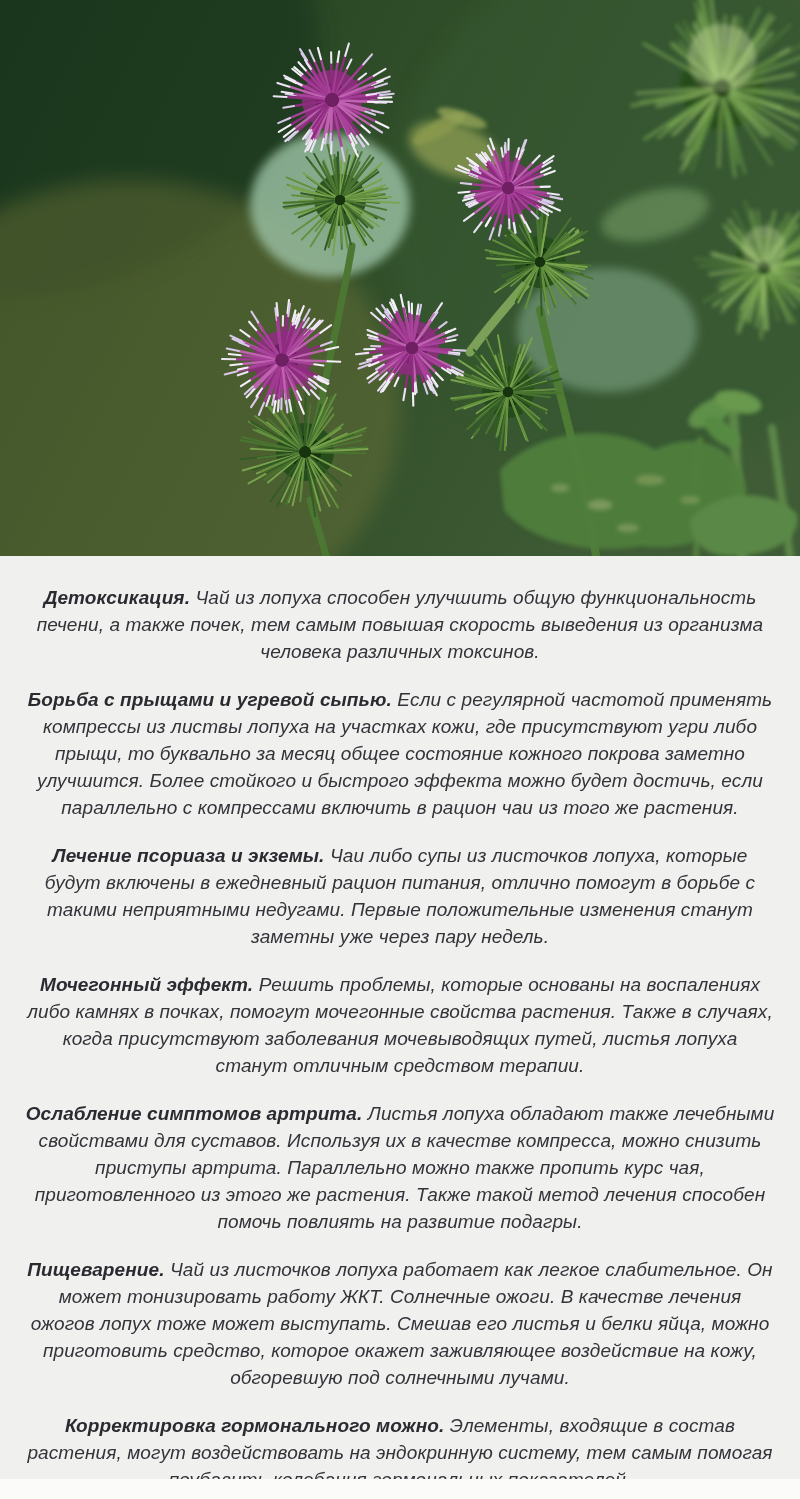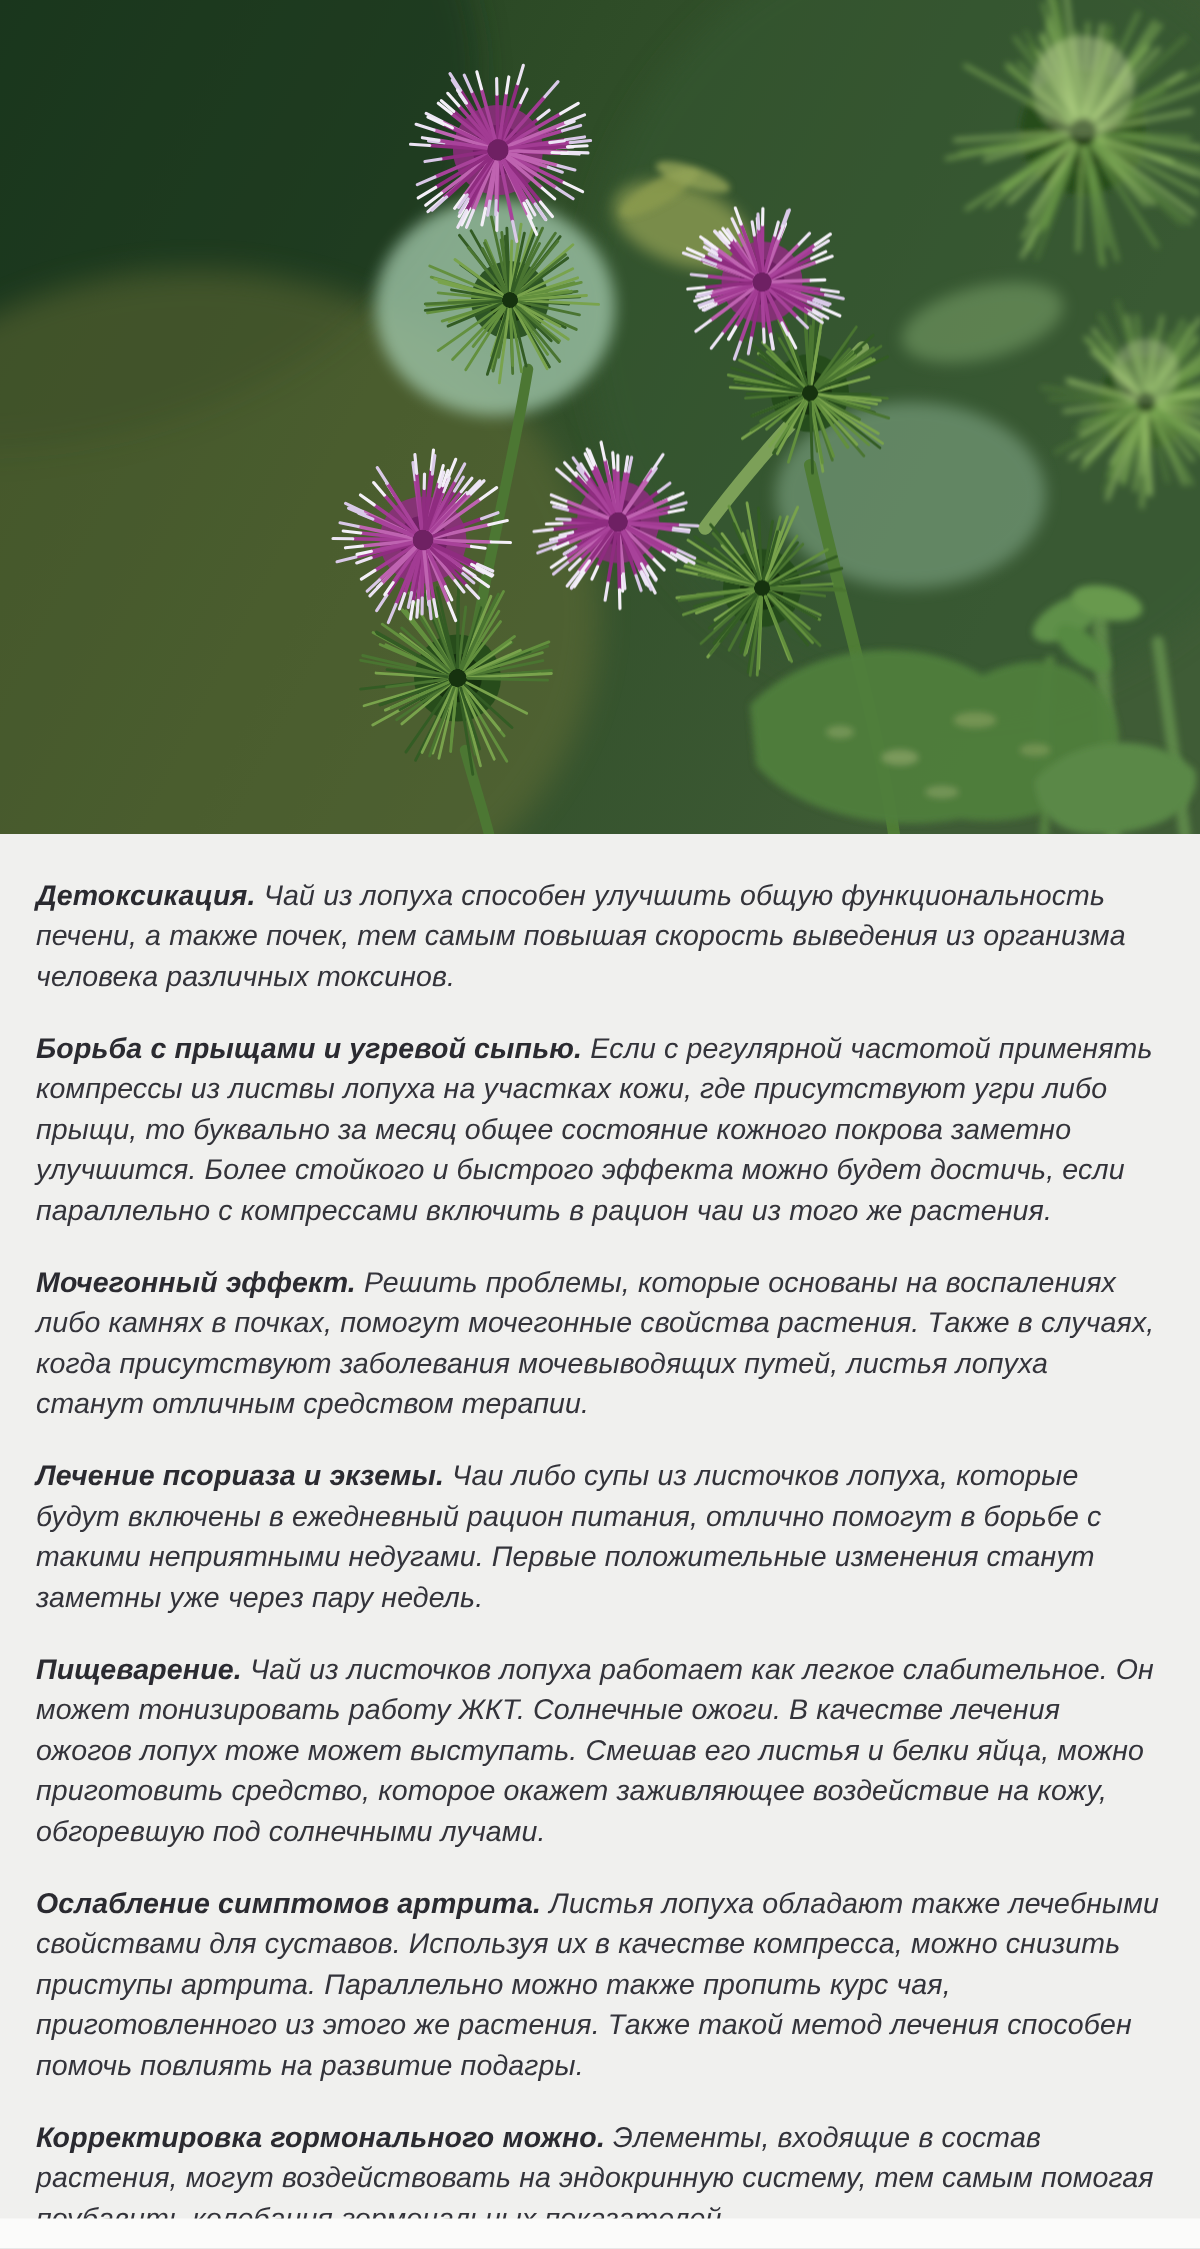--- a/index.html
+++ b/index.html
@@ -21,21 +21,21 @@
     padding:28px 16px 0;
   }
   .para{
     max-width:752px;
     margin:0 auto 21px;
     font-style:italic;
     font-size:19px;
     line-height:27px;
     letter-spacing:.1px;
     color:#33333a;
-    text-align:left;
+    text-align:center;
   }
   .para strong{
     font-weight:bold;
     color:#2a2a30;
   }
   .footer-strip{
     position:absolute;left:0;bottom:0;
     width:100%;height:20px;
     background:#fbfbfa;
   }
@@ -1115,21 +1115,21 @@
         <line x1="283.0" y1="353.1" x2="288.2" y2="316.1" stroke="#8f2c80" stroke-width="2.4"></line>
         <line x1="288.2" y1="316.1" x2="289.9" y2="303.7" stroke="#d9c9e8" stroke-width="2.1" stroke-linecap="round"></line>
         <line x1="288.9" y1="360.9" x2="314.3" y2="364.3" stroke="#a8429a" stroke-width="2.4"></line>
         <line x1="314.3" y1="364.3" x2="323.4" y2="365.5" stroke="#f4f0f8" stroke-width="2.1" stroke-linecap="round"></line>
       </svg>
   </div>
 
   <div class="article">
     <p class="para"><strong>Детоксикация.</strong> <span>Чай из лопуха способен улучшить общую функциональность печени, а также почек, тем самым повышая скорость выведения из организма человека различных токсинов.</span></p>
     <p class="para"><strong>Борьба с прыщами и угревой сыпью.</strong> <span>Если с регулярной частотой применять компрессы из листвы лопуха на участках кожи, где присутствуют угри либо прыщи, то буквально за месяц общее состояние кожного покрова заметно улучшится. Более стойкого и быстрого эффекта можно будет достичь, если параллельно с компрессами включить в рацион чаи из того же растения.</span></p>
+    <p class="para"><strong>Лечение псориаза и экземы.</strong> <span>Чаи либо супы из листочков лопуха, которые будут включены в ежедневный рацион питания, отлично помогут в борьбе с такими неприятными недугами. Первые положительные изменения станут заметны уже через пару недель.</span></p>
     <p class="para"><strong>Мочегонный эффект.</strong> <span>Решить проблемы, которые основаны на воспалениях либо камнях в почках, помогут мочегонные свойства растения. Также в случаях, когда присутствуют заболевания мочевыводящих путей, листья лопуха станут отличным средством терапии.</span></p>
-    <p class="para"><strong>Лечение псориаза и экземы.</strong> <span>Чаи либо супы из листочков лопуха, которые будут включены в ежедневный рацион питания, отлично помогут в борьбе с такими неприятными недугами. Первые положительные изменения станут заметны уже через пару недель.</span></p>
+    <p class="para"><strong>Ослабление симптомов артрита.</strong> <span>Листья лопуха обладают также лечебными свойствами для суставов. Используя их в качестве компресса, можно снизить приступы артрита. Параллельно можно также пропить курс чая, приготовленного из этого же растения. Также такой метод лечения способен помочь повлиять на развитие подагры.</span></p>
     <p class="para"><strong>Пищеварение.</strong> <span>Чай из листочков лопуха работает как легкое слабительное. Он может тонизировать работу ЖКТ. Солнечные ожоги. В качестве лечения ожогов лопух тоже может выступать. Смешав его листья и белки яйца, можно приготовить средство, которое окажет заживляющее воздействие на кожу, обгоревшую под солнечными лучами.</span></p>
-    <p class="para"><strong>Ослабление симптомов артрита.</strong> <span>Листья лопуха обладают также лечебными свойствами для суставов. Используя их в качестве компресса, можно снизить приступы артрита. Параллельно можно также пропить курс чая, приготовленного из этого же растения. Также такой метод лечения способен помочь повлиять на развитие подагры.</span></p>
     <p class="para"><strong>Корректировка гормонального можно.</strong> <span>Элементы, входящие в состав растения, могут воздействовать на эндокринную систему, тем самым помогая поубавить колебания гормональных показателей.</span></p>
   </div>
 
   <div class="footer-strip"></div>
 </div>
 
 </body></html>

